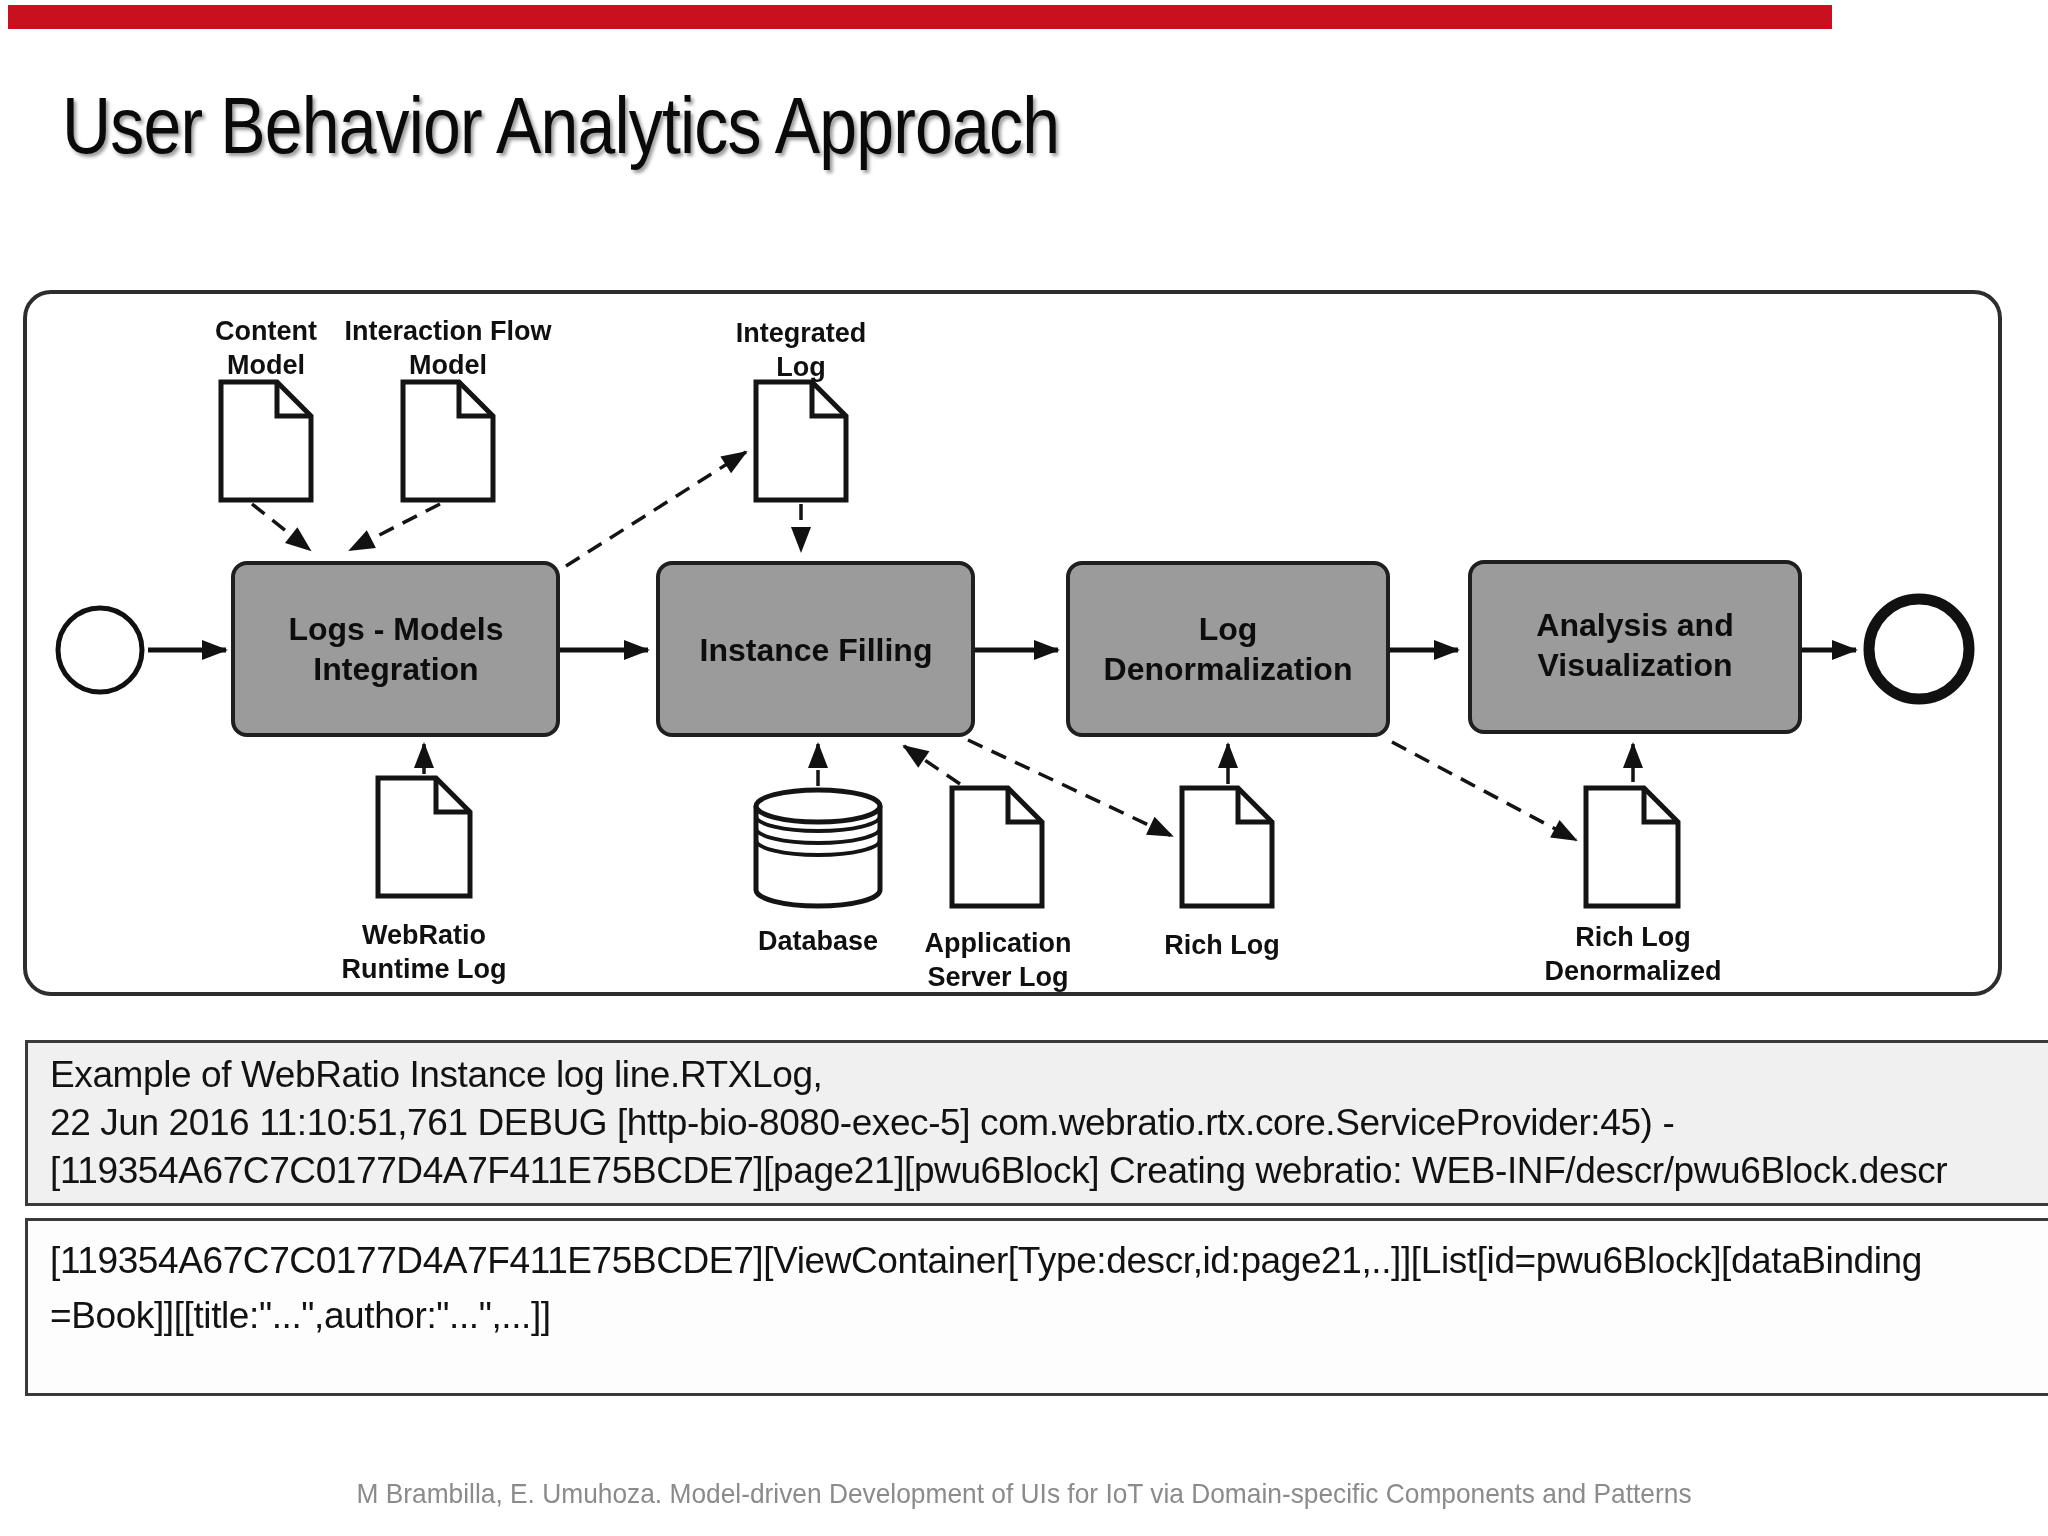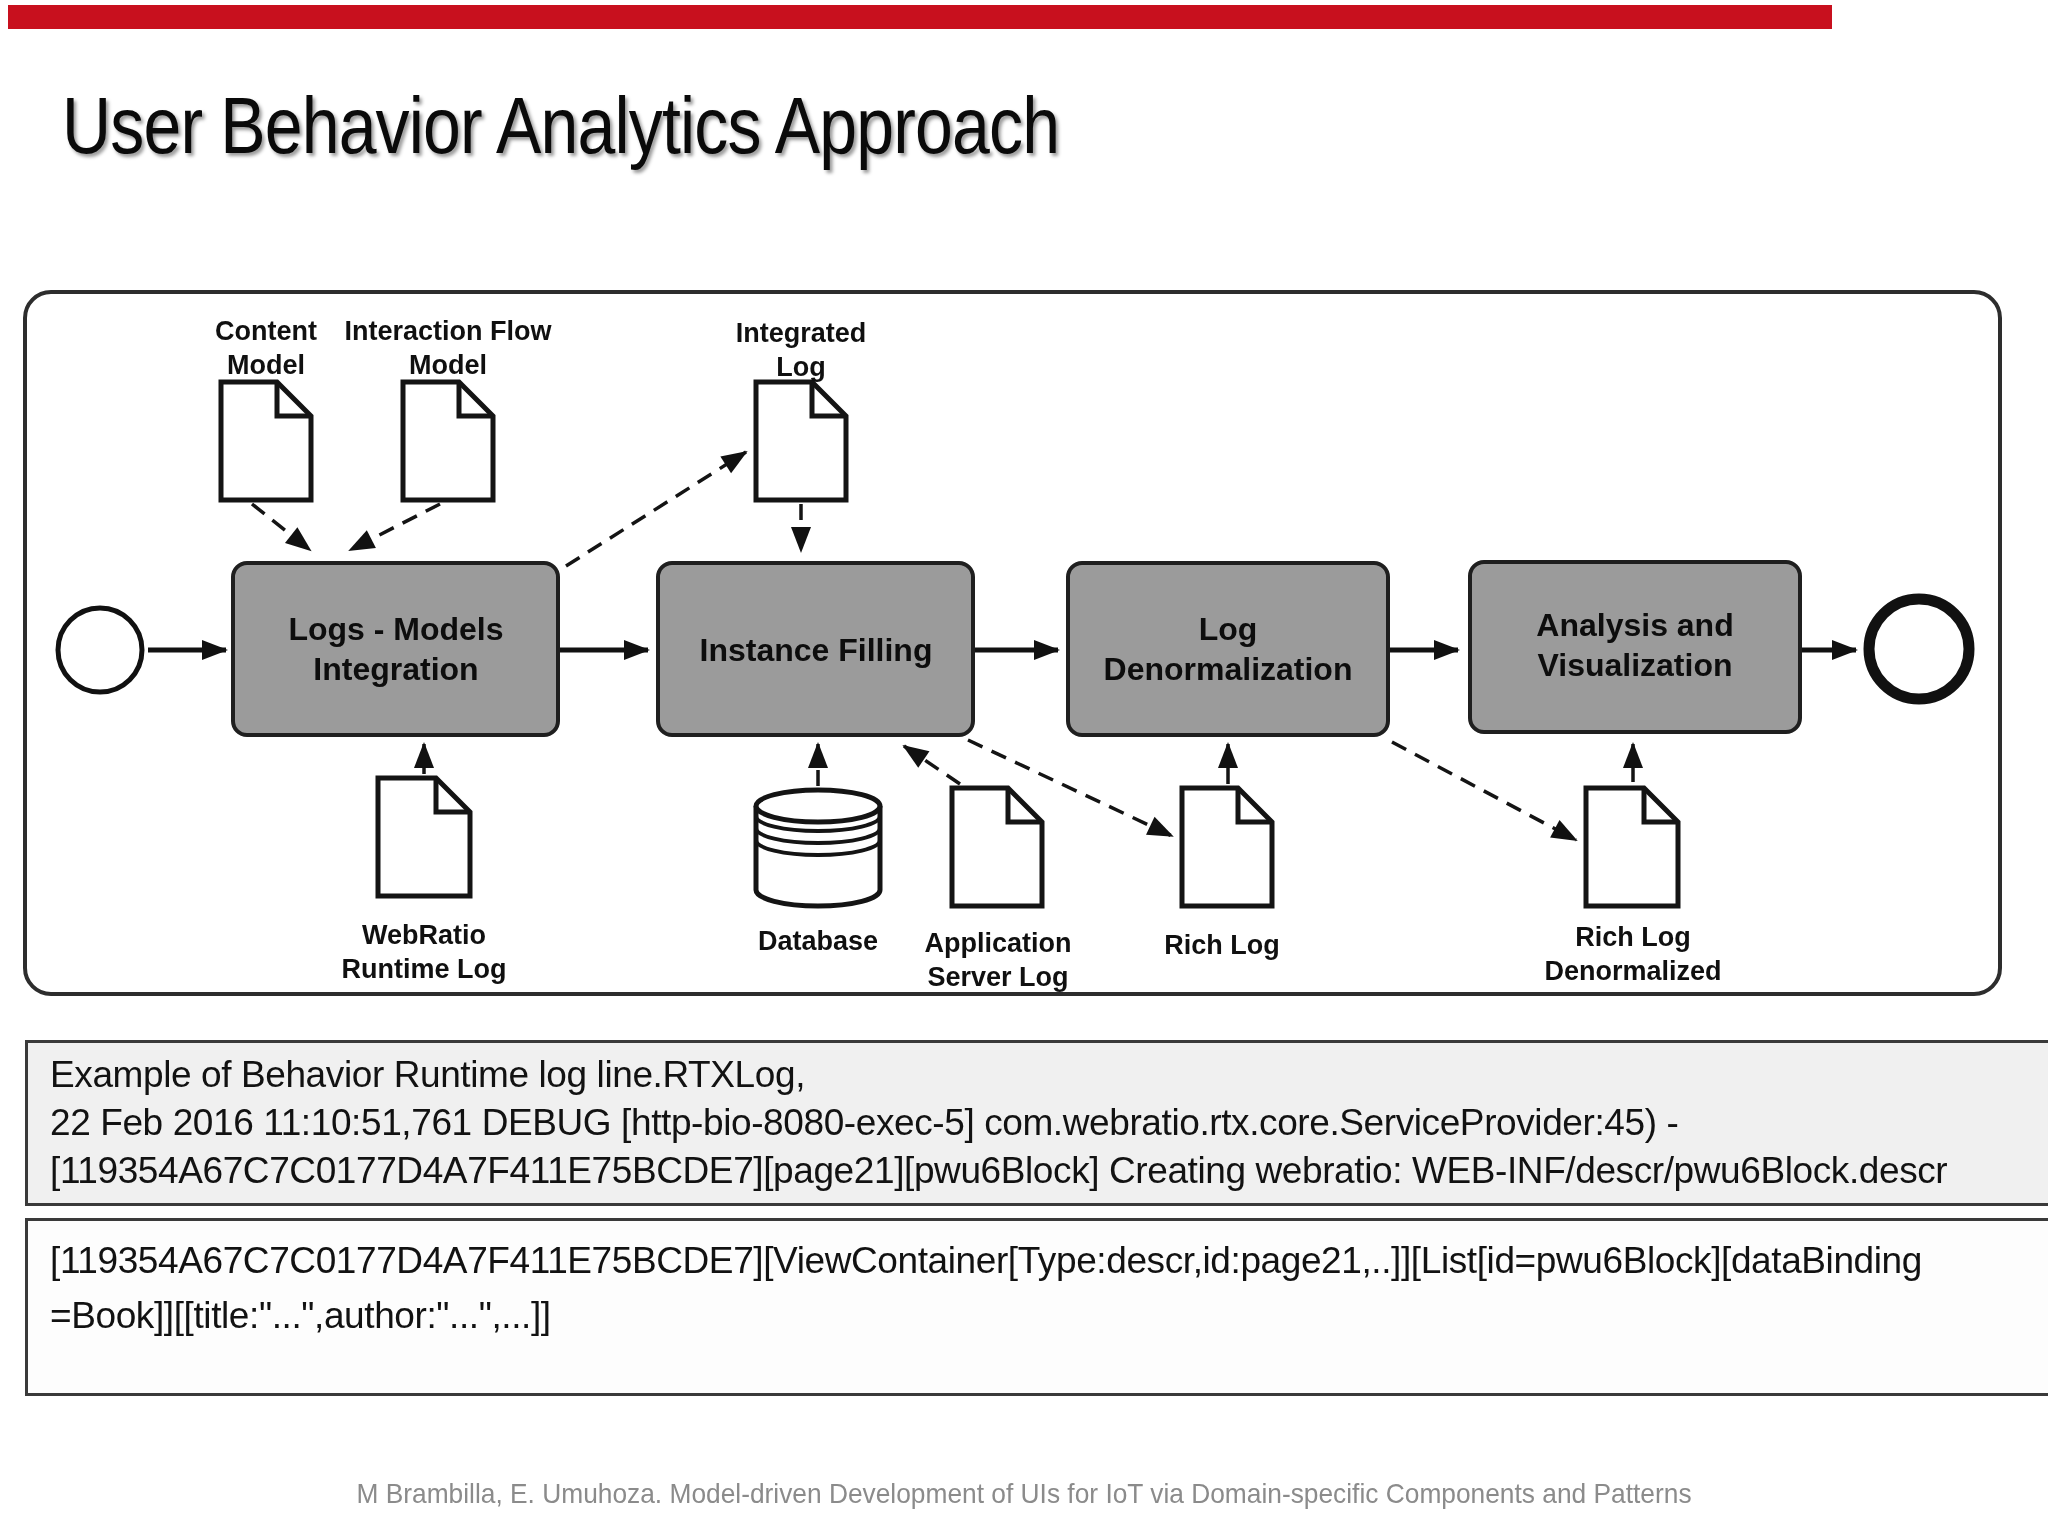--- a/index.html
+++ b/index.html
@@ -130,22 +130,22 @@
     <text class="svg-label" x="424" y="978">Runtime Log</text>
     <text class="svg-label" x="818" y="950">Database</text>
     <text class="svg-label" x="998" y="952">Application</text>
     <text class="svg-label" x="998" y="986">Server Log</text>
     <text class="svg-label" x="1222" y="954">Rich Log</text>
     <text class="svg-label" x="1633" y="946">Rich Log</text>
     <text class="svg-label" x="1633" y="980">Denormalized</text>
   </svg>
 
   <div class="logbox" id="logbox-1">
-    <div class="logline">Example of Behavior Runtime log line.RTXLog,</div>
-    <div class="logline">22 Feb 2016 11:10:51,761 DEBUG [http-bio-8080-exec-5] com.webratio.rtx.core.ServiceProvider:45) -</div>
+    <div class="logline">Example of WebRatio Instance log line.RTXLog,</div>
+    <div class="logline">22 Jun 2016 11:10:51,761 DEBUG [http-bio-8080-exec-5] com.webratio.rtx.core.ServiceProvider:45) -</div>
     <div class="logline">[119354A67C7C0177D4A7F411E75BCDE7][page21][pwu6Block] Creating webratio: WEB-INF/descr/pwu6Block.descr</div>
   </div>
 
   <div class="logbox" id="logbox-2">
     <div class="logline">[119354A67C7C0177D4A7F411E75BCDE7][ViewContainer[Type:descr,id:page21,..]][List[id=pwu6Block][dataBinding</div>
     <div class="logline">=Book]][[title:"...",author:"...",...]]</div>
   </div>
 
   <div class="slide-footer">M Brambilla, E. Umuhoza. Model-driven Development of UIs for IoT via Domain-specific Components and Patterns</div>
 

